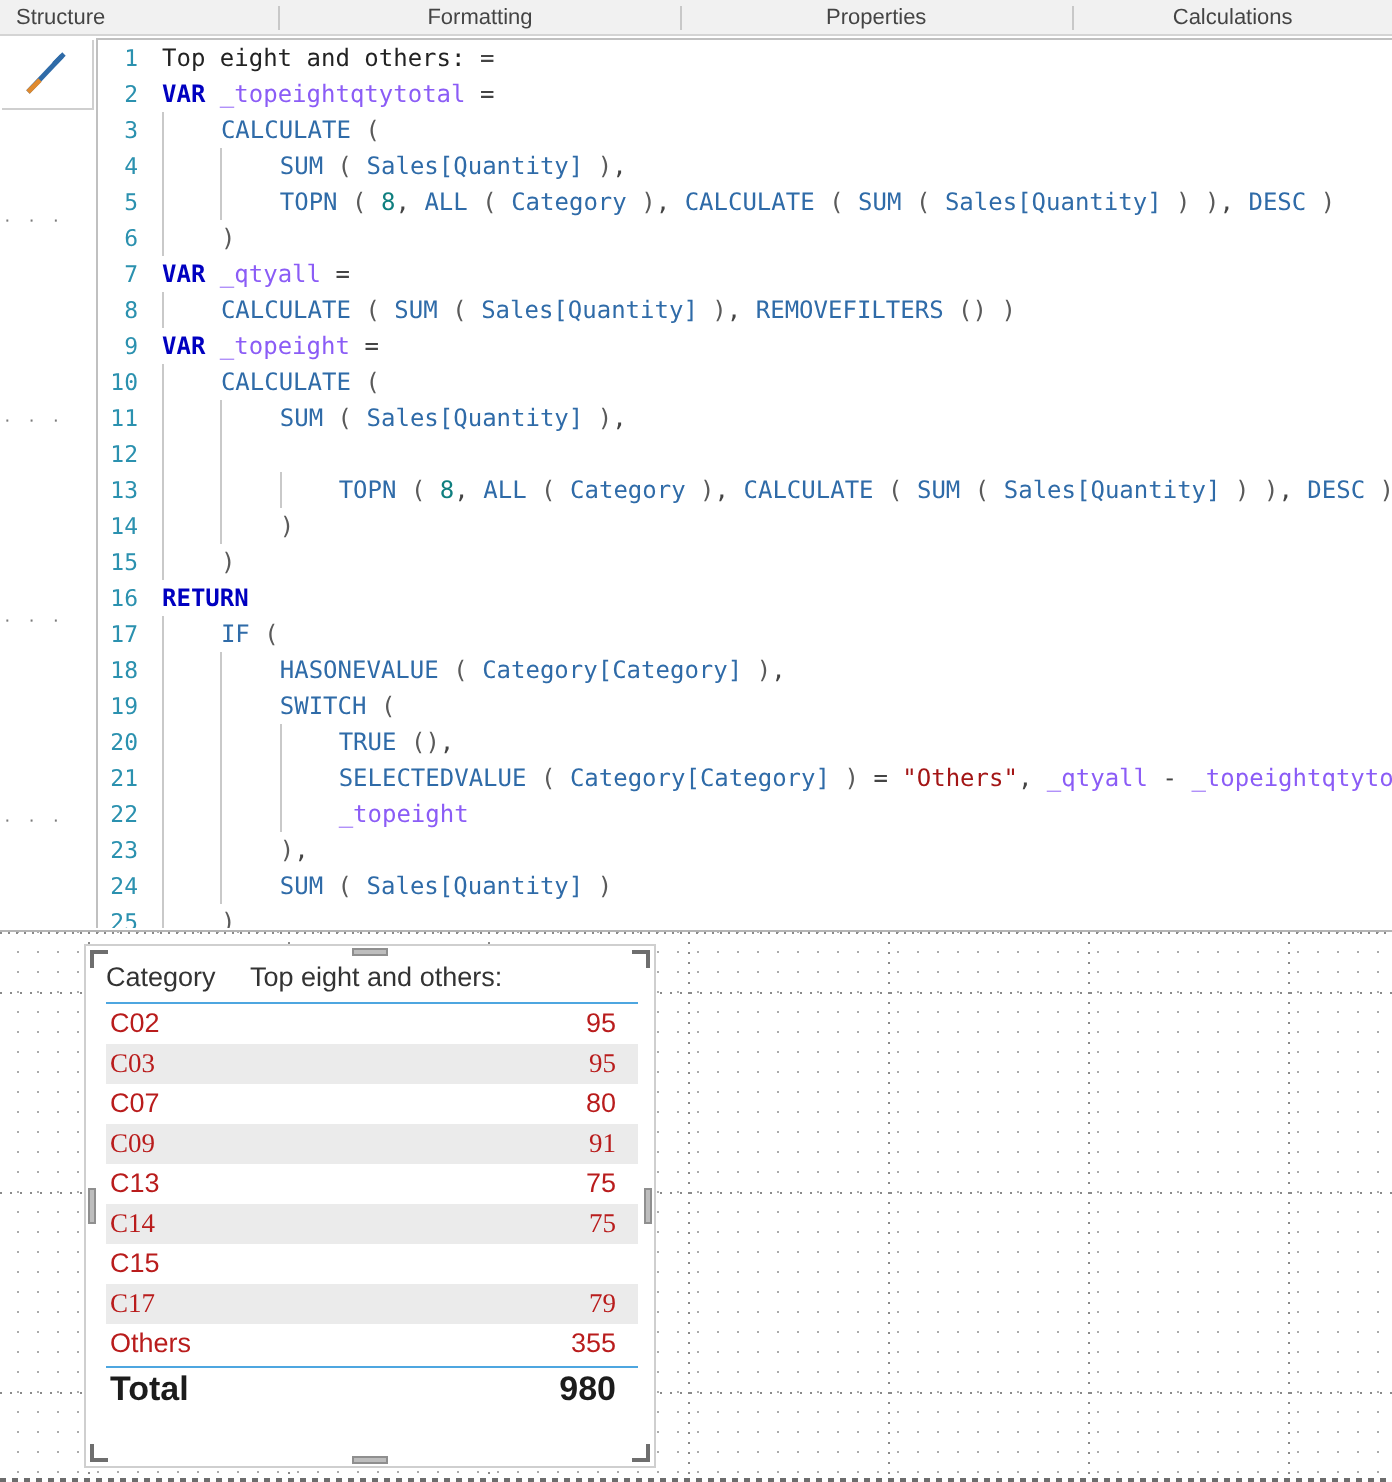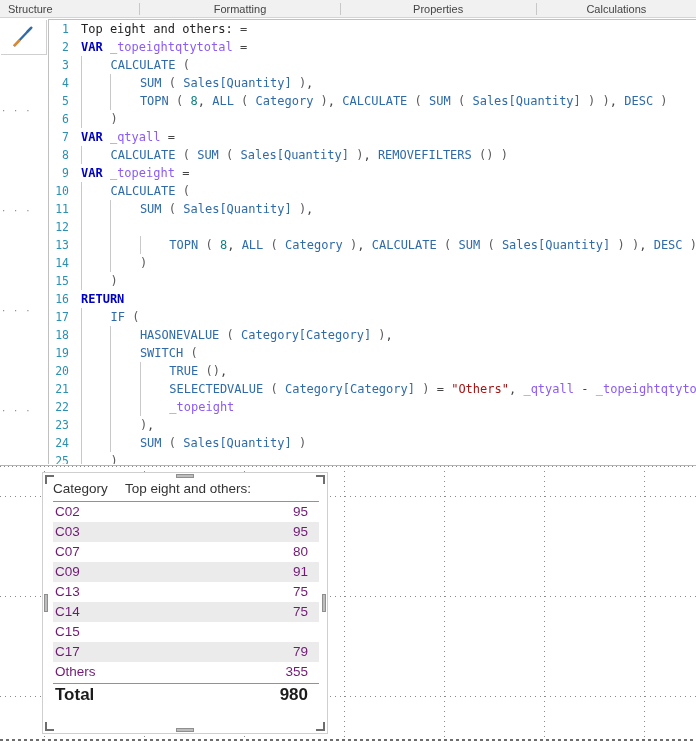--- a/index.html
+++ b/index.html
@@ -180,23 +180,23 @@
     padding-bottom: 5px;
     border-bottom: 1.5px solid #4da6e0;
   }
   .tv-h-cat { width: 64px; flex: none; }
   .tv-h-meas { flex: 1; text-align: left; padding-left: 8px; }
   .tv-row {
     display: flex;
     height: 20px;
     line-height: 20px;
     font-size: 13.5px;
-    color: #701a75;
-  }
-  .tv-row.alt { background: #ebebeb; }
+    color: #b91c1c;
+  }
+  .tv-row.alt { background: #ebebeb; font-family: Liberation Serif, serif; }
   .tv-cat { width: 150px; flex: none; padding-left: 2px; }
   .tv-val { flex: 1; text-align: right; padding-right: 11px; }
   .tv-total {
     display: flex;
     height: 21px;
     line-height: 21px;
     font-size: 17px;
     font-weight: bold;
     color: #1c1c1c;
     border-top: 1.5px solid #4da6e0;

